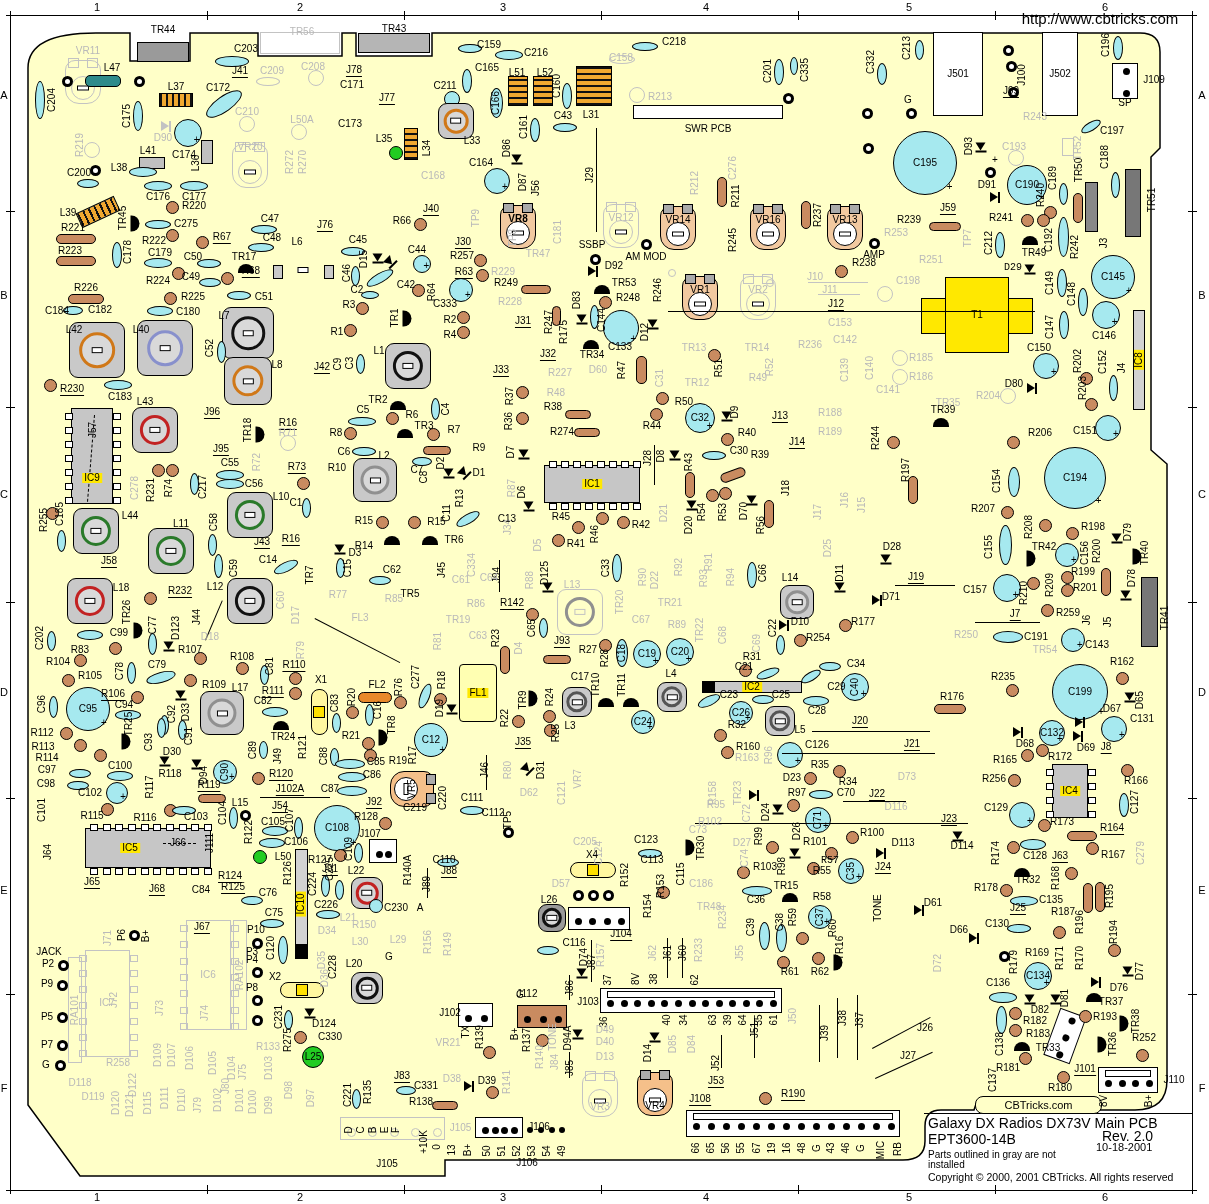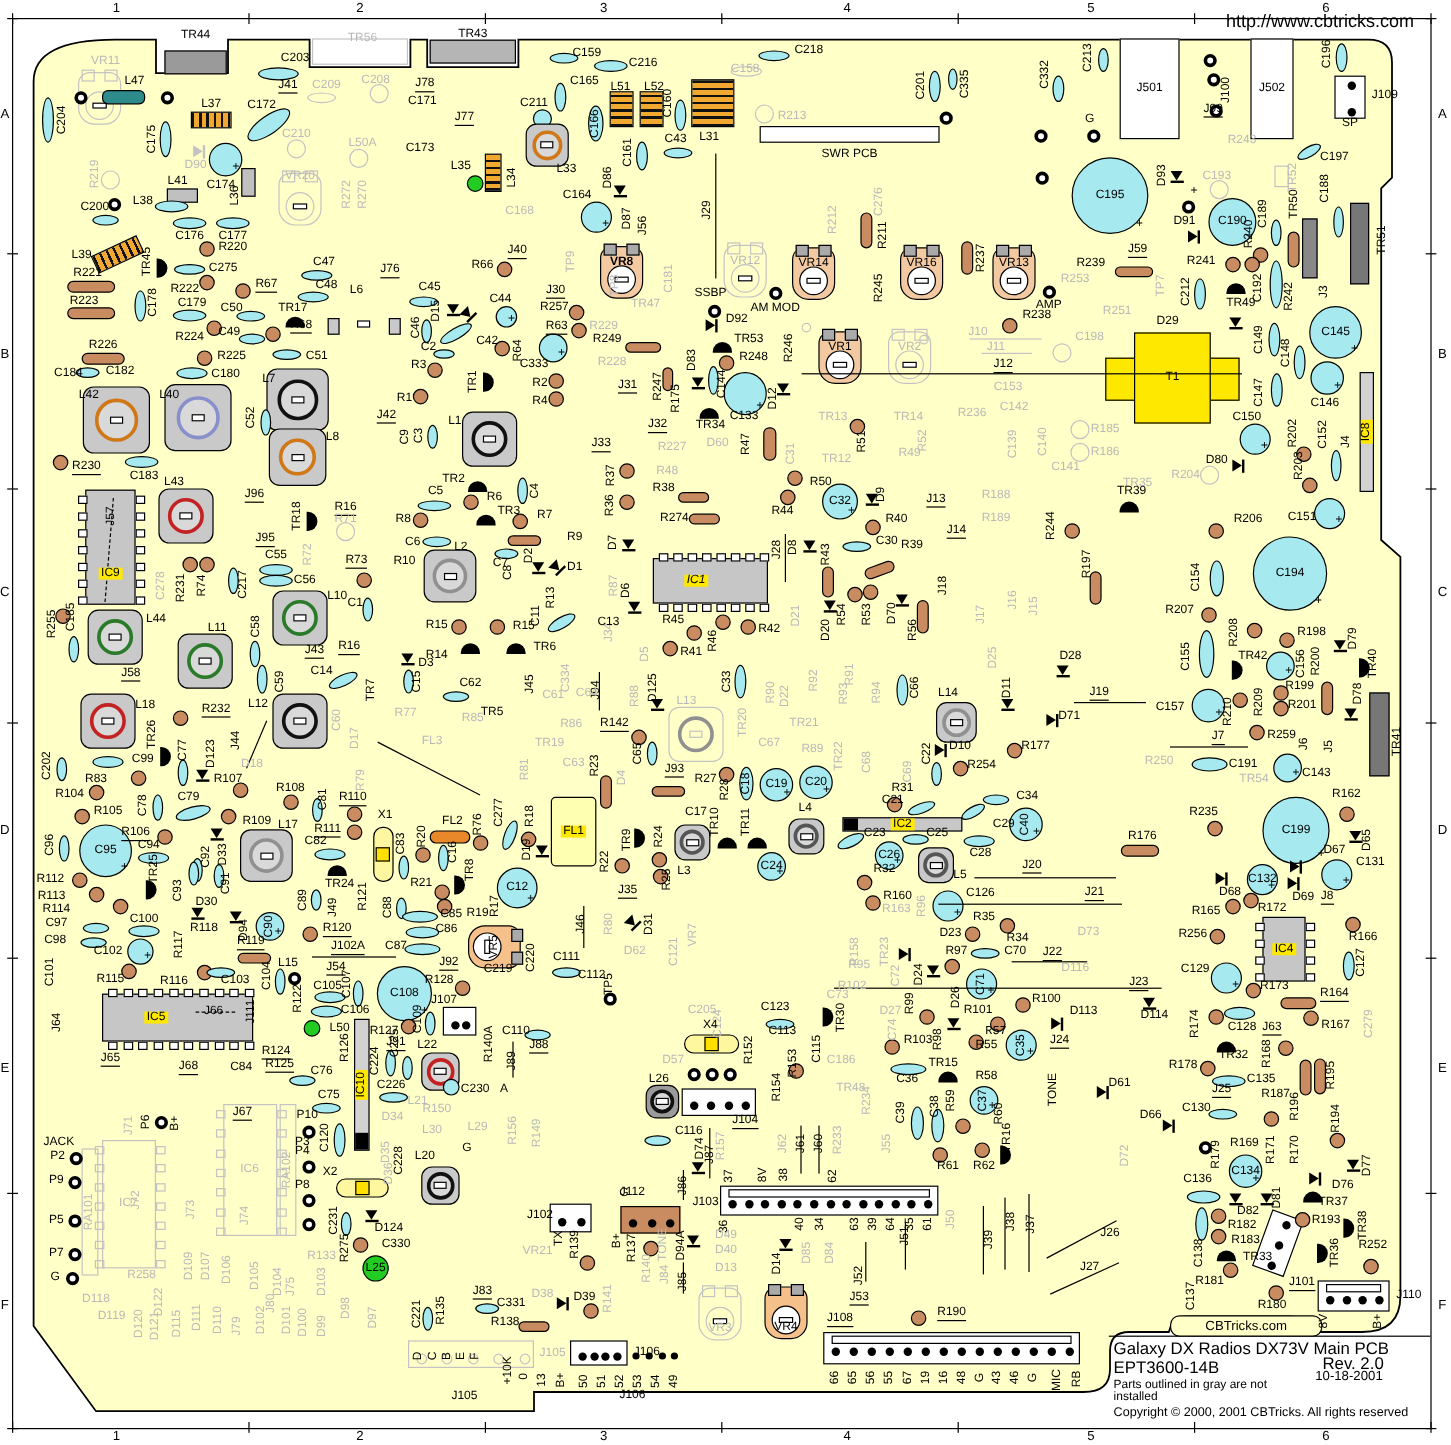--- a/index.html
+++ b/index.html
@@ -282,21 +282,21 @@
       <span class="lab" style="left: 1001px; top: 218px;">R241</span>
       <div class="cp rc" style="left: 1036.5px; top: 213.5px; width: 13px; height: 13px;"></div>
       <div class="cp cap" style="left: 995px; top: 232px; width: 10px; height: 26px;"></div>
       <span class="lab v" style="left: 989px; top: 243px;">C212</span>
       <div class="cp trans" style="left: 1022px; top: 235.5px; width: 16px; height: 9px;"></div>
       <span class="lab" style="left: 1034px; top: 253px;">TR49</span>
       <div class="cp diode" style="left: 1024px; top: 264.5px; width: 12px; height: 11px; transform: rotate(90deg);">
         <i class="dtri"></i>
         <i class="dbar"></i>
       </div>
-      <span class="lab" style="left: 973px; top: 268px;">D29</span>
+      <span class="lab" style="left: 1013px; top: 268px; font-family: Liberation Mono, monospace;">D29</span>
       <div class="cp cap" style="left: 1057px; top: 269px; width: 10px; height: 28px;"></div>
       <span class="lab v" style="left: 1050px; top: 283px;">C149</span>
       <div class="cp cap" style="left: 1078px; top: 288px; width: 10px; height: 28px;"></div>
       <span class="lab v" style="left: 1072px; top: 294px;">C148</span>
       <span class="lab v" style="left: 1104px; top: 243px;">J3</span>
       <div class="cp ecap" style="left: 1091px; top: 255px; width: 44px; height: 44px;">
         <i class="plus">+</i>
       </div>
       <span class="lab" style="left: 1113px; top: 277px;">C145</span>
       <div class="cp ecap" style="left: 1092px; top: 301px; width: 28px; height: 28px;">
@@ -542,21 +542,21 @@
       <div class="cp rc" style="left: 355.5px; top: 301.5px; width: 13px; height: 13px;"></div>
       <span class="lab" style="left: 349px; top: 305px;">R3</span>
       <div class="cp rc" style="left: 343.5px; top: 323.5px; width: 13px; height: 13px;"></div>
       <span class="lab" style="left: 337px; top: 332px;">R1</span>
       <div class="cp rc" style="left: 456.5px; top: 310.5px; width: 13px; height: 13px;"></div>
       <span class="lab" style="left: 450px; top: 320px;">R2</span>
       <div class="cp rc" style="left: 456.5px; top: 325.5px; width: 13px; height: 13px;"></div>
       <span class="lab" style="left: 450px; top: 335px;">R4</span>
       <div class="cp trans" style="left: 399px; top: 313.5px; width: 16px; height: 9px; transform: rotate(90deg);"></div>
       <span class="lab v" style="left: 395px; top: 318px;">TR1</span>
-      <span class="lab ul" style="left: 322px; top: 347px;">J42</span>
+      <span class="lab ul" style="left: 322px; top: 368px;">J42</span>
       <div class="cp cap" style="left: 355.5px; top: 354px; width: 9px; height: 20px;"></div>
       <span class="lab v" style="left: 338px; top: 364px;">C9</span>
       <div class="cp cap" style="left: 390.5px; top: 348px; width: 9px; height: 20px;"></div>
       <span class="lab v" style="left: 350px; top: 363px;">C3</span>
       <div class="cp can" style="left: 385px; top: 343px; width: 46px; height: 46px;">
         <i class="ring" style="border-color: rgb(17, 17, 17);">
           <b class="slot"></b>
         </i>
       </div>
       <span class="lab" style="left: 379px; top: 351px;">L1</span>
@@ -1234,21 +1234,21 @@
         <i class="pin" style="left: 88px; top: -5px;"></i>
         <i class="pin" style="left: 4px; top: 37px;"></i>
         <i class="pin" style="left: 16px; top: 37px;"></i>
         <i class="pin" style="left: 28px; top: 37px;"></i>
         <i class="pin" style="left: 40px; top: 37px;"></i>
         <i class="pin" style="left: 52px; top: 37px;"></i>
         <i class="pin" style="left: 64px; top: 37px;"></i>
         <i class="pin" style="left: 76px; top: 37px;"></i>
         <i class="pin" style="left: 88px; top: 37px;"></i>
       </div>
-      <span class="lab hl" style="left: 580px; top: 484px; font-style: italic;">IC1</span>
+      <span class="lab hl" style="left: 592px; top: 484px;">IC1</span>
       <span class="lab v g" style="left: 512px; top: 488px;">R87</span>
       <div class="cp diode" style="left: 523px; top: 501.5px; width: 12px; height: 11px; transform: rotate(90deg);">
         <i class="dtri"></i>
         <i class="dbar"></i>
       </div>
       <span class="lab v" style="left: 522px; top: 492px;">D6</span>
       <div class="cp diode" style="left: 518px; top: 449.5px; width: 12px; height: 11px; transform: rotate(90deg);">
         <i class="dtri"></i>
         <i class="dbar"></i>
       </div>
@@ -1454,21 +1454,21 @@
       <span class="lab ul" style="left: 330px; top: 870px;">J91</span>
       <div class="cp can" style="left: 351px; top: 877px; width: 32px; height: 32px;">
         <i class="ring" style="border-color: rgb(194, 34, 34);">
           <b class="slot"></b>
         </i>
       </div>
       <span class="lab" style="left: 356px; top: 871px;">L22</span>
       <div class="cp cap" style="left: 353.5px; top: 843px; width: 9px; height: 20px;"></div>
       <span class="lab v" style="left: 349px; top: 849px;">C109</span>
       <div class="cp cap" style="left: 437px; top: 857.5px; width: 22px; height: 9px;"></div>
-      <span class="lab" style="left: 430px; top: 860px; text-align: right;">C110</span>
+      <span class="lab" style="left: 444px; top: 860px; text-align: right;">C110</span>
       <span class="lab v" style="left: 408px; top: 870px;">R140A</span>
       <span class="lab v" style="left: 427px; top: 884px;">J89</span>
       <span class="lab ul" style="left: 449px; top: 872px;">J88</span>
       <div class="cp cap" style="left: 460px; top: 805.5px; width: 24px; height: 9px;"></div>
       <span class="lab" style="left: 472px; top: 798px;">C111</span>
       <span class="lab" style="left: 493px; top: 813px;">C112</span>
       <span class="lab v" style="left: 508px; top: 820px;">TP5</span>
       <div class="cp pad" style="left: 502.5px; top: 826.5px; width: 11px; height: 11px;"></div>
       <div class="cp pot" style="left: 394px; top: 767px; width: 36px; height: 44px; transform: rotate(90deg); background: rgb(245, 192, 138);">
         <i class="ptab l"></i>

